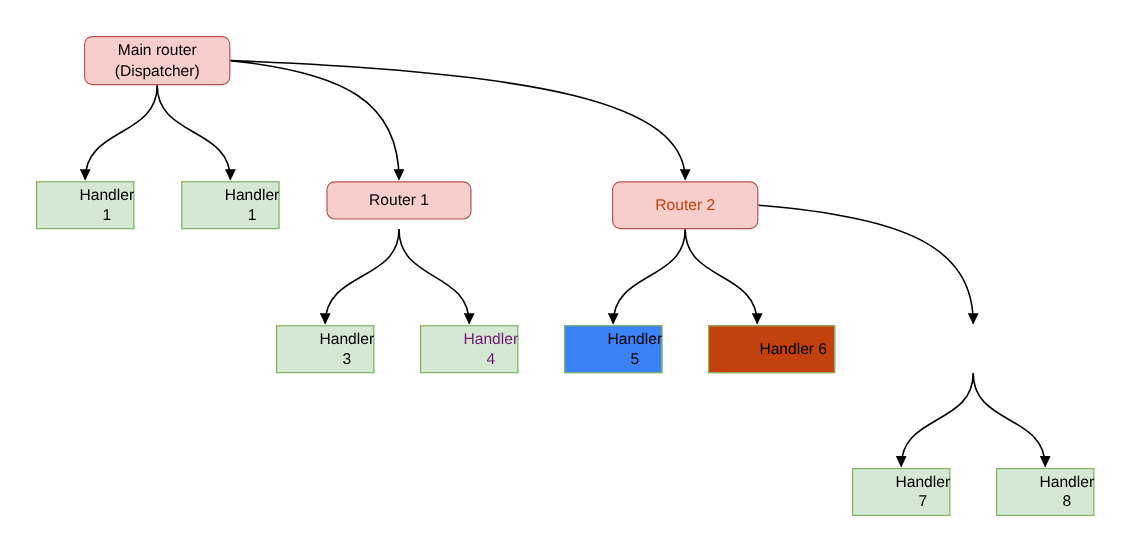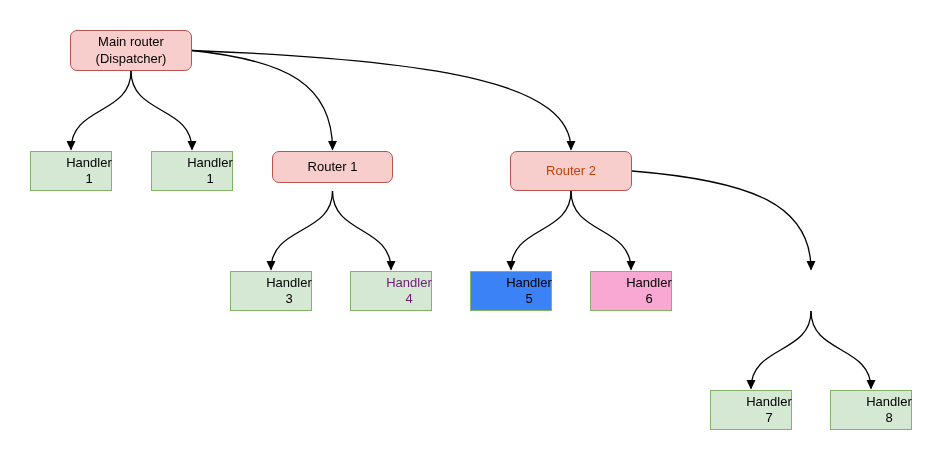--- a/index.html
+++ b/index.html
@@ -87,21 +87,21 @@
   </div>
   <div class="node handler" style="left: 230px; top: 271px; width: 82px; height: 40px; background: rgb(213, 232, 212); border-color: rgb(130, 179, 102); color: rgb(0, 0, 0);">
     <span class="node-label">Handler 3</span>
   </div>
   <div class="node handler" style="left: 350px; top: 271px; width: 82px; height: 40px; background: rgb(213, 232, 212); border-color: rgb(130, 179, 102); color: #701a75;">
     <span class="node-label">Handler 4</span>
   </div>
   <div class="node handler" style="left: 470px; top: 271px; width: 82px; height: 40px; background: #3b82f6; border-color: rgb(130, 179, 102); color: rgb(0, 0, 0);">
     <span class="node-label">Handler 5</span>
   </div>
-  <div class="node handler" style="left: 590px; top: 271px; width: 82px; height: 40px; background: #f9a8d4; border-color: rgb(130, 179, 102); color: rgb(0, 0, 0);">
+  <div class="node handler" style="left: 590px; top: 271px; width: 106px; height: 40px; background: #c2410c; border-color: rgb(130, 179, 102); color: rgb(0, 0, 0);">
     <span class="node-label">Handler 6</span>
   </div>
   <div class="node handler" style="left: 710px; top: 390px; width: 82px; height: 40px; background: rgb(213, 232, 212); border-color: rgb(130, 179, 102); color: rgb(0, 0, 0);">
     <span class="node-label">Handler 7</span>
   </div>
   <div class="node handler" style="left: 830px; top: 390px; width: 82px; height: 40px; background: rgb(213, 232, 212); border-color: rgb(130, 179, 102); color: rgb(0, 0, 0);">
     <span class="node-label">Handler 8</span>
   </div>
 
 </div>

